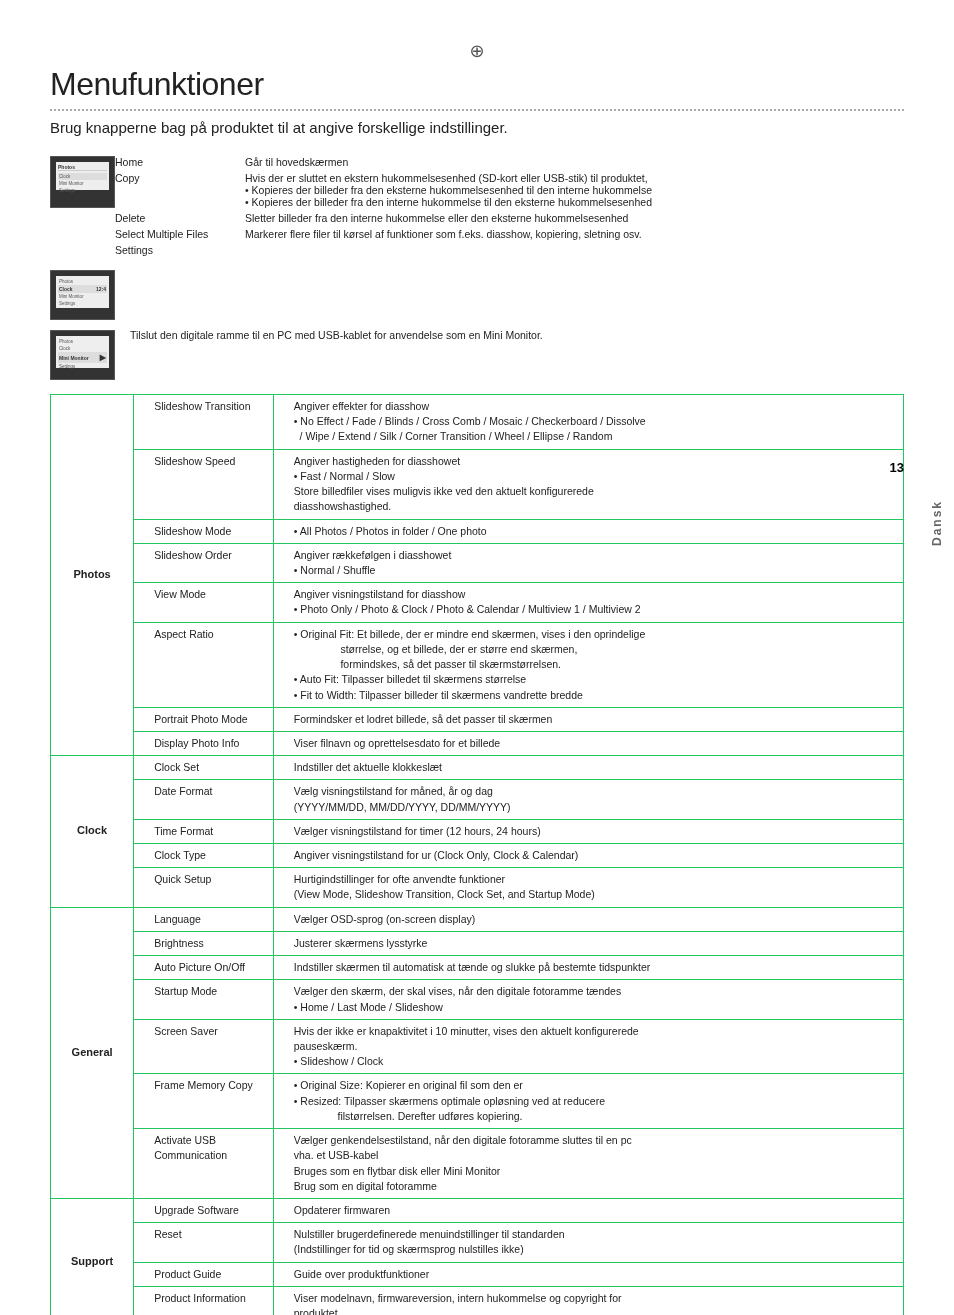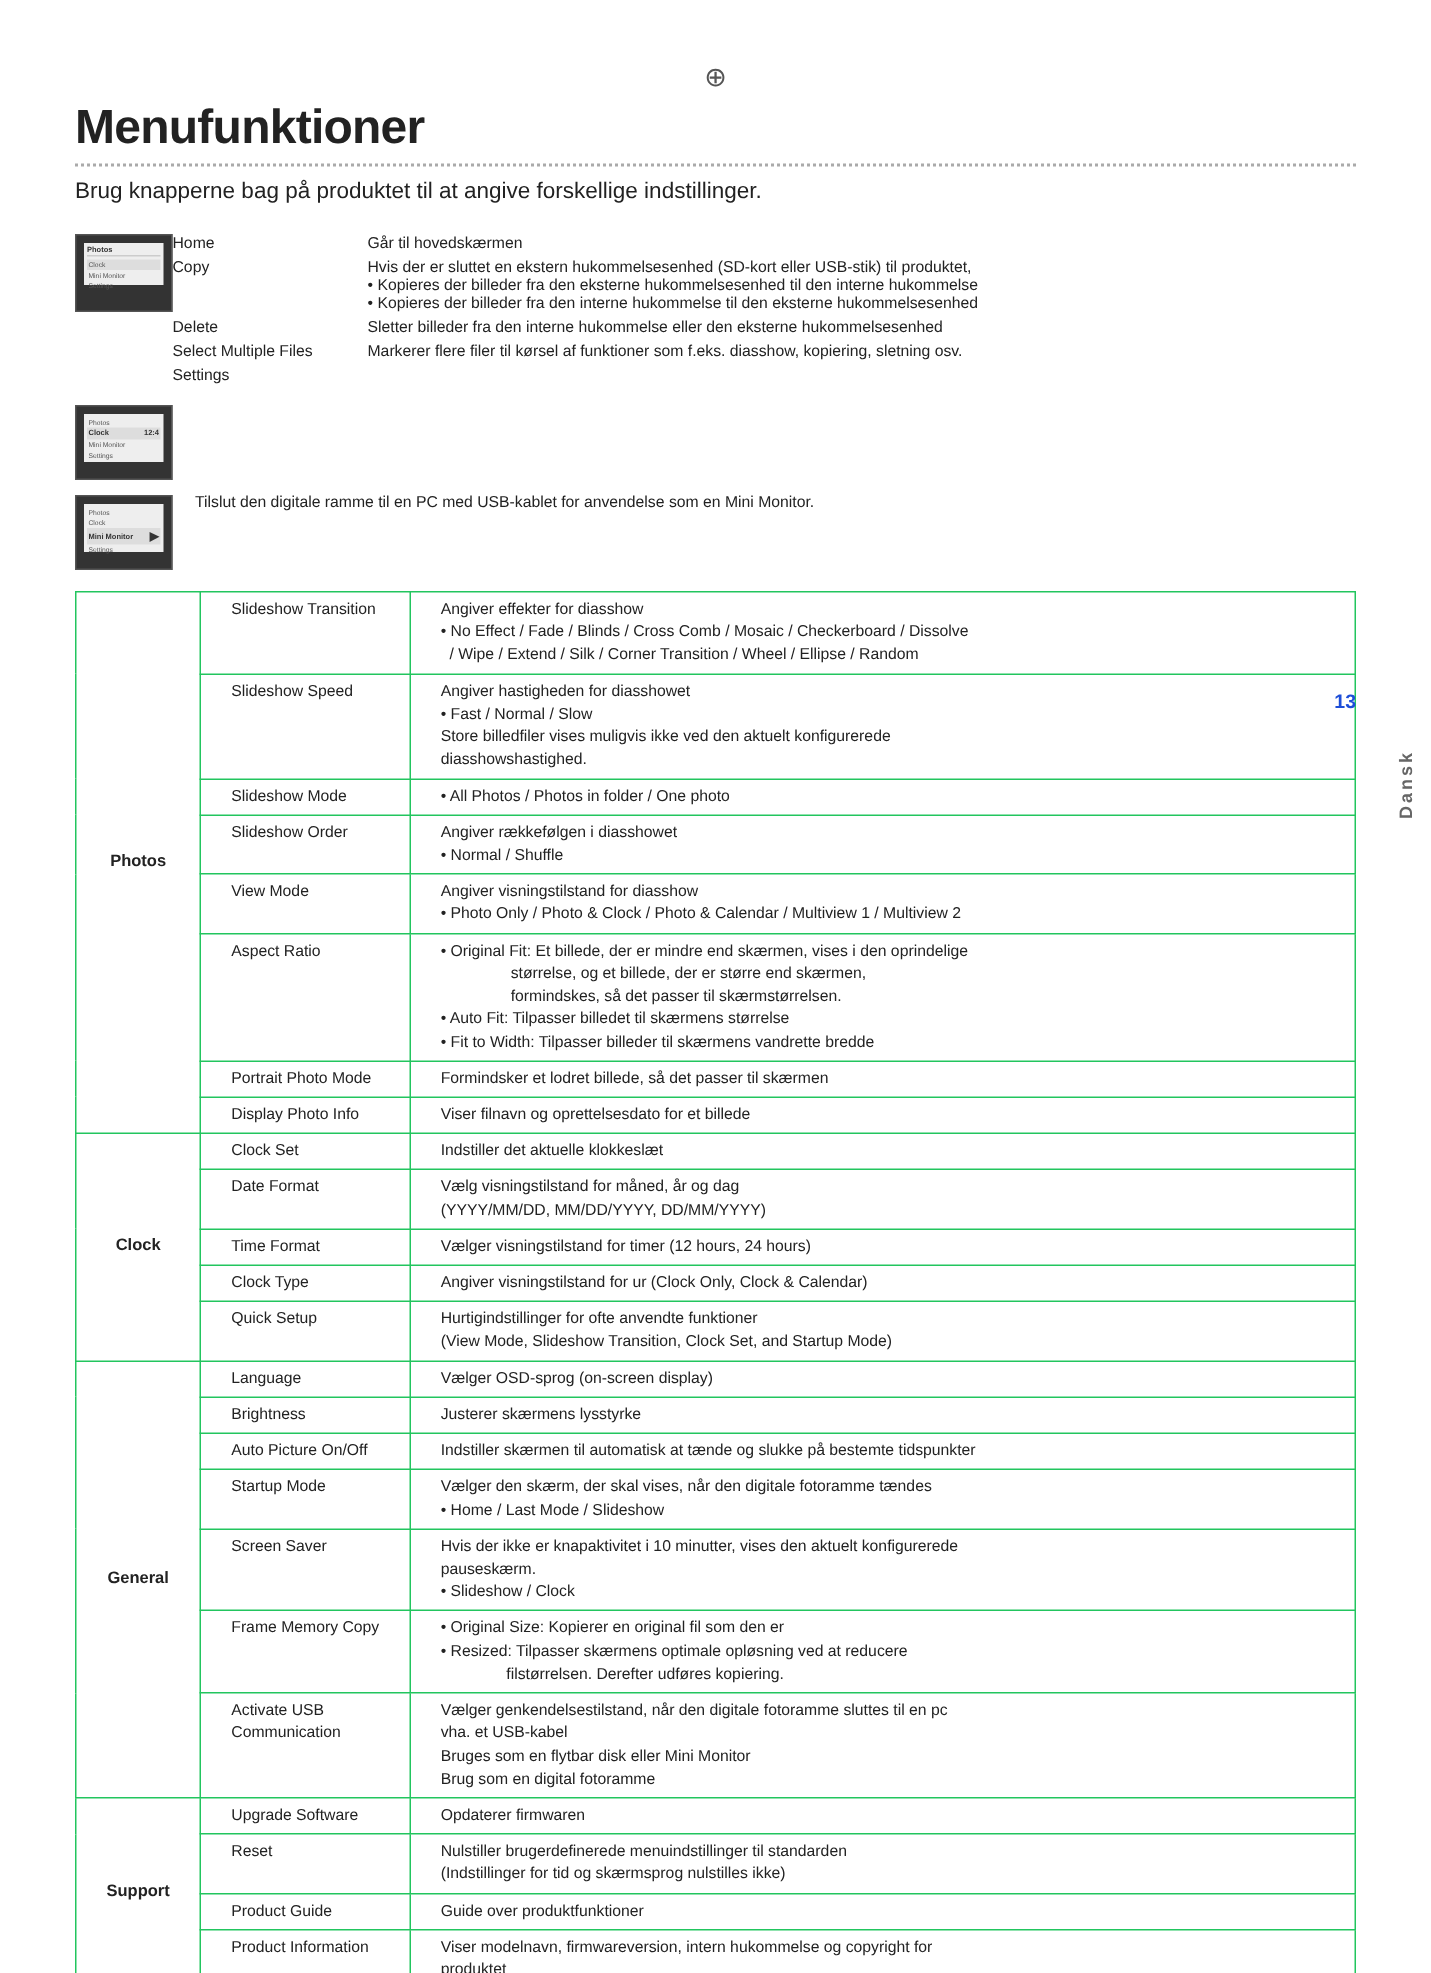--- a/index.html
+++ b/index.html
@@ -13,21 +13,21 @@
       position: relative;
     }
     .page {
       width: 954px;
       min-height: 1315px;
       padding: 40px 50px 40px 50px;
       position: relative;
     }
     .page-title {
       font-size: 32px;
-      font-weight: bold;
+      font-weight: normal;
       margin-bottom: 6px;
       letter-spacing: -0.5px;
     }
     .dotted-line {
       border: none;
       border-top: 2px dotted #aaa;
       margin-bottom: 8px;
     }
     .subtitle {
       font-size: 15px;
@@ -93,21 +93,21 @@
       color: #666;
       font-weight: bold;
       letter-spacing: 2px;
     }
     .page-number {
       position: absolute;
       right: 50px;
       top: 460px;
       font-size: 13px;
       font-weight: bold;
-      color: #1d4ed8;
+      color: #000000;
     }
     .photo-frame-img {
       width: 65px;
       height: 52px;
       background: #333;
       border: 1px solid #555;
       flex-shrink: 0;
       font-size: 5px;
       color: #ccc;
       padding: 3px;

